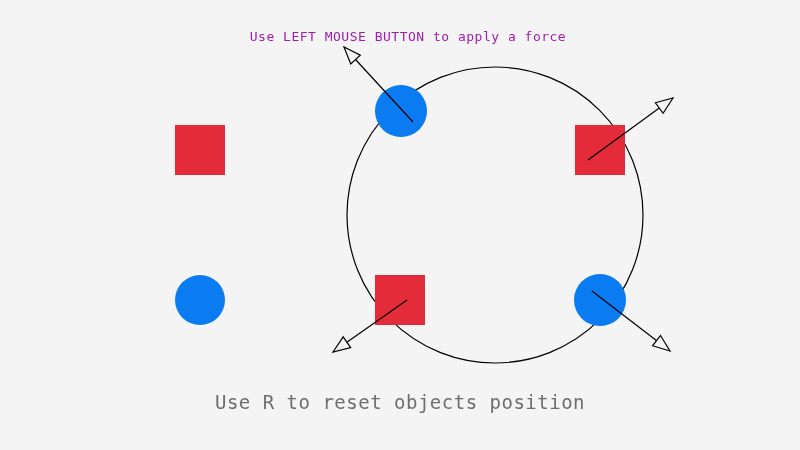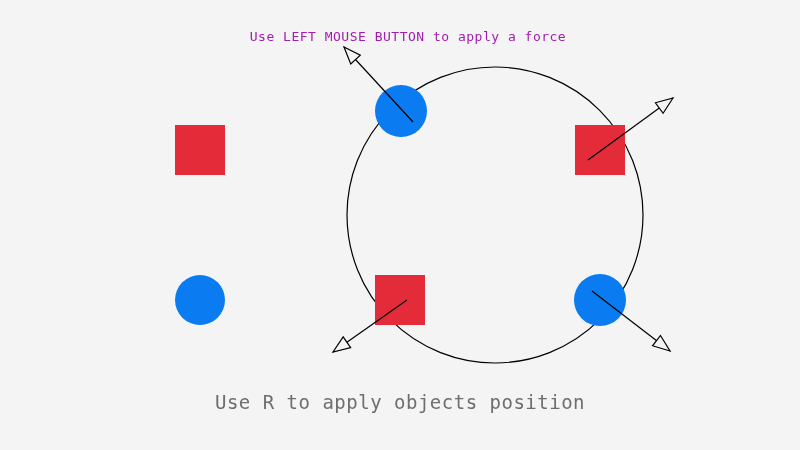--- a/index.html
+++ b/index.html
@@ -77,15 +77,15 @@
         </g>
         <g>
           <line x1="592" y1="291" x2="670" y2="351" stroke="#000000" stroke-width="1.2"></line>
           <polygon points="670.00,351.00 652.56,345.79 660.49,335.48" fill="#f4f4f4" stroke="#000000" stroke-width="1.2" stroke-linejoin="miter"></polygon>
         </g>
       </g>
   </svg>
 
   <div class="hint-text" id="hint-top">Use LEFT MOUSE BUTTON to apply a force</div>
 
-  <div class="hint-text" id="hint-bottom">Use R to apply objects position</div>
+  <div class="hint-text" id="hint-bottom">Use R to reset objects position</div>
 
 </div>
 
 </body></html>

